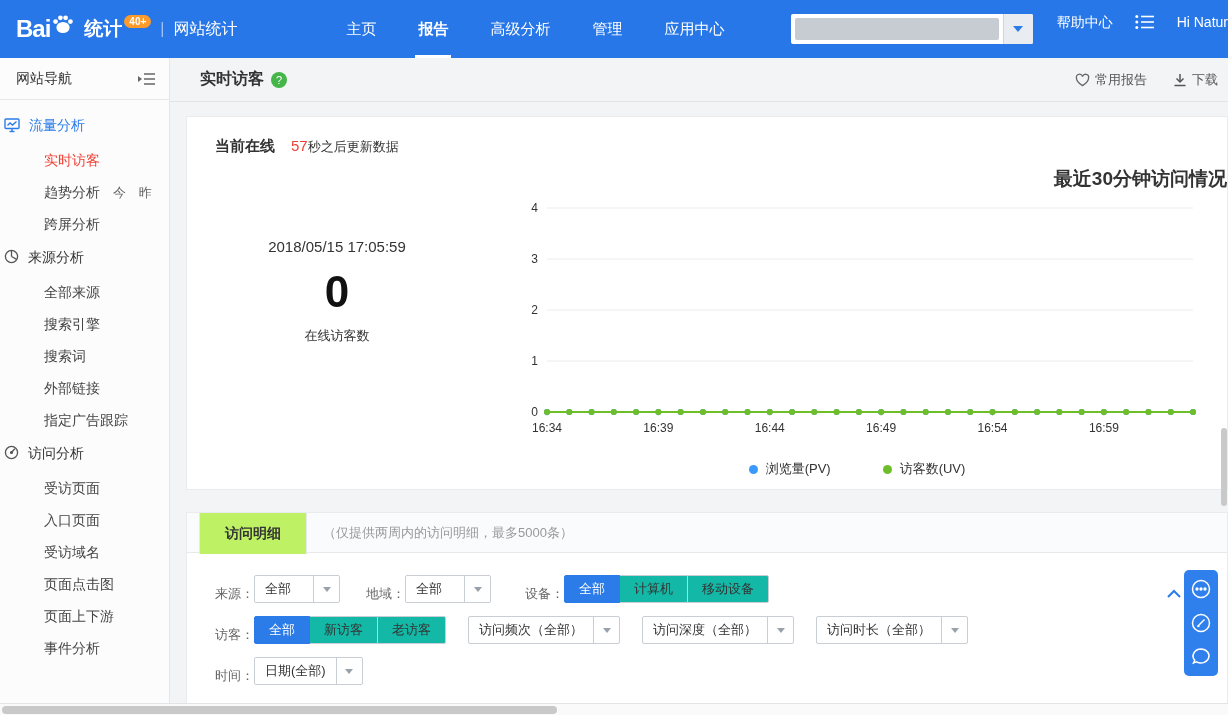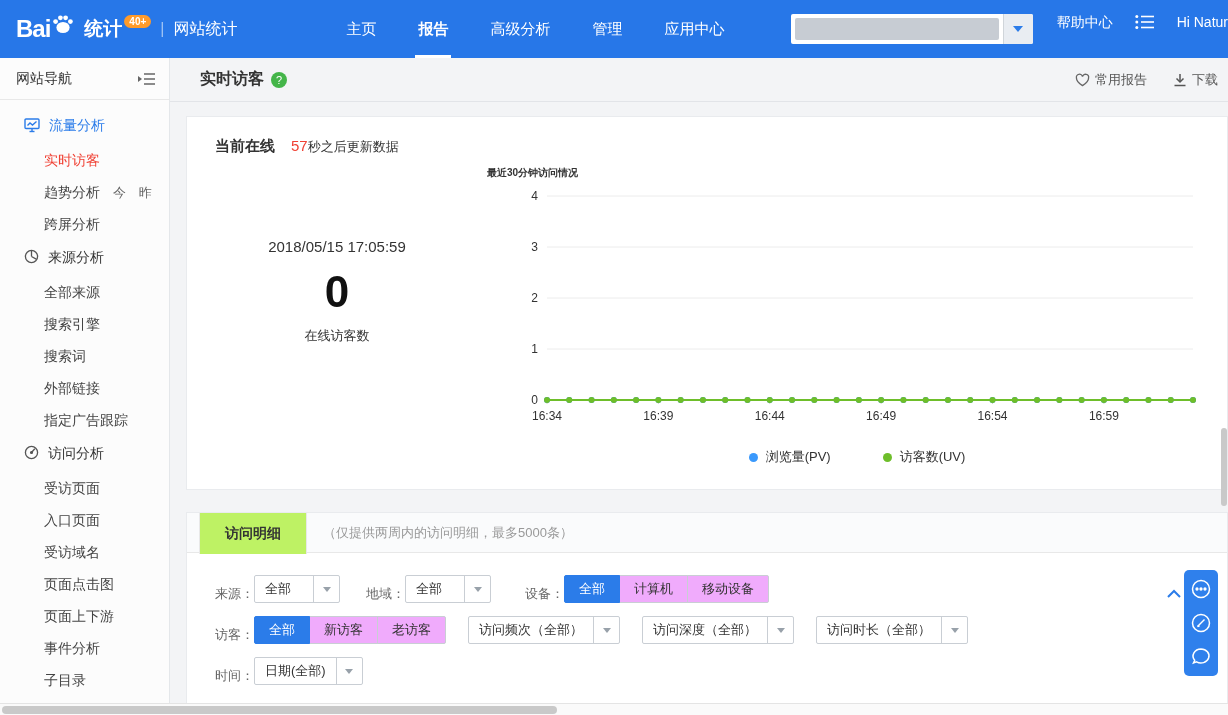--- a/index.html
+++ b/index.html
@@ -26,21 +26,21 @@
   .caret-blue { width: 0; height: 0; border-left: 5px solid transparent; border-right: 5px solid transparent; border-top: 6px solid #2b7ce9; }
   .help-center { font-size: 14px; margin-left: 24px; cursor: pointer; white-space: nowrap; }
   .list-icon { margin-left: 22px; cursor: pointer; display: flex; }
   .greeting { font-size: 14px; margin-left: 22px; white-space: nowrap; overflow: hidden; max-width: 64px; }
 
   
   .sidebar { position: fixed; left: 0; top: 58px; bottom: 12px; width: 170px; background: #fcfcfc; border-right: 1px solid #e4e7ea; overflow: hidden; z-index: 20; }
   .sidebar-header { height: 42px; border-bottom: 1px solid #e8e8e8; display: flex; align-items: center; justify-content: space-between; padding: 0 14px 0 16px; font-size: 14px; color: #333; }
   .collapse-btn { cursor: pointer; display: flex; }
   .menu { padding-top: 8px; }
-  .group-header { height: 36px; display: flex; align-items: center; gap: 9px; padding-left: 24px; font-size: 14px; color: #333; cursor: pointer; }
+  .group-header { height: 36px; display: flex; align-items: center; gap: 9px; padding-left: 4px; font-size: 14px; color: #333; cursor: pointer; }
   .group-header.blue { color: #2b7ce9; }
   .menu-item { height: 32px; line-height: 32px; padding-left: 44px; font-size: 14px; color: #444; cursor: pointer; white-space: nowrap; }
   .menu-item.active { color: #f04134; }
   .quick-link { color: #666; font-size: 13px; margin-left: 9px; }
 
   
   .main { position: fixed; left: 170px; top: 58px; right: 0; bottom: 12px; background: #f3f4f6; overflow: hidden; }
   .page-header { height: 44px; border-bottom: 1px solid #e2e4e8; display: flex; align-items: center; padding: 0 10px 0 30px; }
   .page-title { font-size: 16px; font-weight: bold; color: #333; }
   .q-badge { width: 16px; height: 16px; border-radius: 50%; background: #44b549; color: #fff; font-size: 11px; line-height: 16px; text-align: center; margin-left: 7px; cursor: pointer; }
@@ -53,41 +53,41 @@
   .panel-head { padding: 20px 0 0 28px; display: flex; align-items: baseline; }
   .panel-title { font-size: 15px; font-weight: bold; color: #333; }
   .countdown-num { color: #f04134; font-size: 15px; margin-left: 16px; }
   .countdown-suffix { color: #333; font-size: 13px; }
   .panel-body { display: flex; }
   .online-col { width: 300px; text-align: center; padding-top: 82px; flex: none; }
   .timestamp { font-size: 15px; color: #333; }
   .big-zero { font-size: 44px; font-weight: bold; color: #111; margin-top: 12px; }
   .online-label { font-size: 13px; color: #333; margin-top: 10px; }
   .chart-col { flex: 1; min-width: 0; }
-  .chart-title { text-align: left; font-size: 10px; font-weight: bold; color: #333; margin-top: 10px; }
+  .chart-title { text-align: right; font-size: 19px; font-weight: bold; color: #333; margin-top: 10px; }
   #chart-svg { display: block; margin: 4px auto 0; }
   .legend { display: flex; justify-content: center; gap: 52px; font-size: 13px; color: #333; margin-top: 12px; }
   .legend-item { display: flex; align-items: center; }
   .legend-dot { width: 9px; height: 9px; border-radius: 50%; display: inline-block; margin-right: 8px; }
 
   .card2 { margin-top: 22px; min-height: 260px; position: relative; }
   .tab-strip { height: 40px; background: #fafbfc; border-bottom: 1px solid #e8e8e8; display: flex; }
   .tab { height: 41px; margin-bottom: -1px; margin-left: 12px; background: #bef264; border-left: 1px solid #e8e8e8; border-right: 1px solid #e8e8e8; padding: 0 25px; line-height: 40px; font-size: 14px; font-weight: bold; color: #333; cursor: pointer; }
   .tab-note { line-height: 40px; margin-left: 16px; color: #999; font-size: 13px; }
   .filters { padding: 22px 28px 10px; }
   .filter-row { display: flex; align-items: flex-end; margin-bottom: 13px; height: 28px; }
   .filter-label { color: #666; font-size: 13px; white-space: nowrap; }
   .ml { margin-left: 26px; }
   .select { height: 28px; border: 1px solid #c9ced4; border-radius: 2px; background: #fff; display: flex; align-items: center; font-size: 13px; color: #333; cursor: pointer; }
   .sel-text { padding: 0 10px; white-space: nowrap; }
   .select.small .sel-text { min-width: 58px; }
   .sel-arrow { width: 26px; align-self: stretch; border-left: 1px solid #c9ced4; display: flex; align-items: center; justify-content: center; }
   .caret-gray { width: 0; height: 0; border-left: 4px solid transparent; border-right: 4px solid transparent; border-top: 5px solid #98a1aa; }
   .btn-group { display: flex; }
-  .fbtn { height: 28px; line-height: 26px; border: 1px solid #c9ced4; background: #f0abfc; padding: 0 14px; font-size: 13px; color: #333; margin-left: -1px; cursor: pointer; white-space: nowrap; }
+  .fbtn { height: 28px; line-height: 26px; border: 1px solid #c9ced4; background: #14b8a6; padding: 0 14px; font-size: 13px; color: #333; margin-left: -1px; cursor: pointer; white-space: nowrap; }
   .fbtn:first-child { margin-left: 0; border-radius: 2px 0 0 2px; }
   .fbtn:last-child { border-radius: 0 2px 2px 0; }
   .fbtn.active { background: #2b7ce9; border-color: #2b7ce9; color: #fff; position: relative; }
   .mlsel { margin-left: 22px; }
   .collapse-filters { position: absolute; right: 46px; top: 76px; cursor: pointer; display: flex; }
 
   
   .float-widget { position: fixed; right: 10px; top: 570px; width: 34px; background: #2f80ec; border-radius: 5px; display: flex; flex-direction: column; align-items: center; padding: 8px 0; gap: 12px; z-index: 40; }
   .fw-icon { cursor: pointer; display: flex; }
 
@@ -209,21 +209,20 @@
           </svg>
       </span>
       <span>访问分析</span>
     </div>
     <div class="menu-item">受访页面</div>
     <div class="menu-item">入口页面</div>
     <div class="menu-item">受访域名</div>
     <div class="menu-item">页面点击图</div>
     <div class="menu-item">页面上下游</div>
     <div class="menu-item">事件分析</div>
-    <div class="menu-item">子目录</div>
   </div>
 </div>
 
 <div class="main">
   <div class="page-header">
     <span class="page-title">实时访客</span>
     <span class="q-badge">?</span>
     <div class="header-links">
       <span class="header-link">
         <svg width="15" height="14" viewBox="0 0 16 15" fill="none" stroke="#666" stroke-width="1.4">

